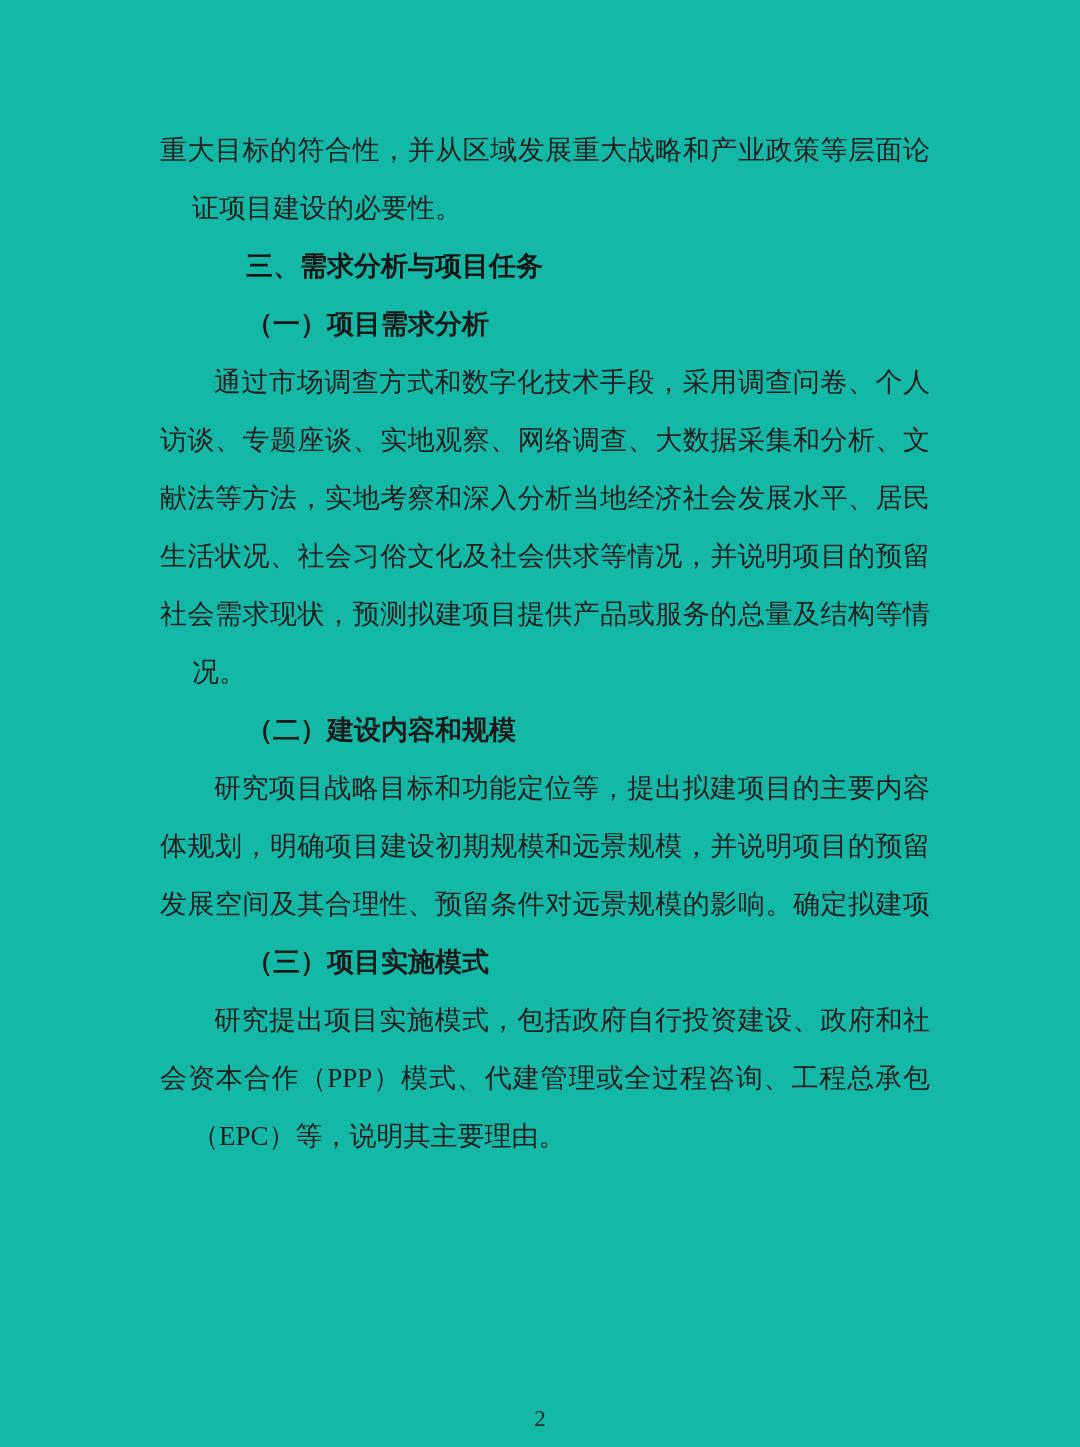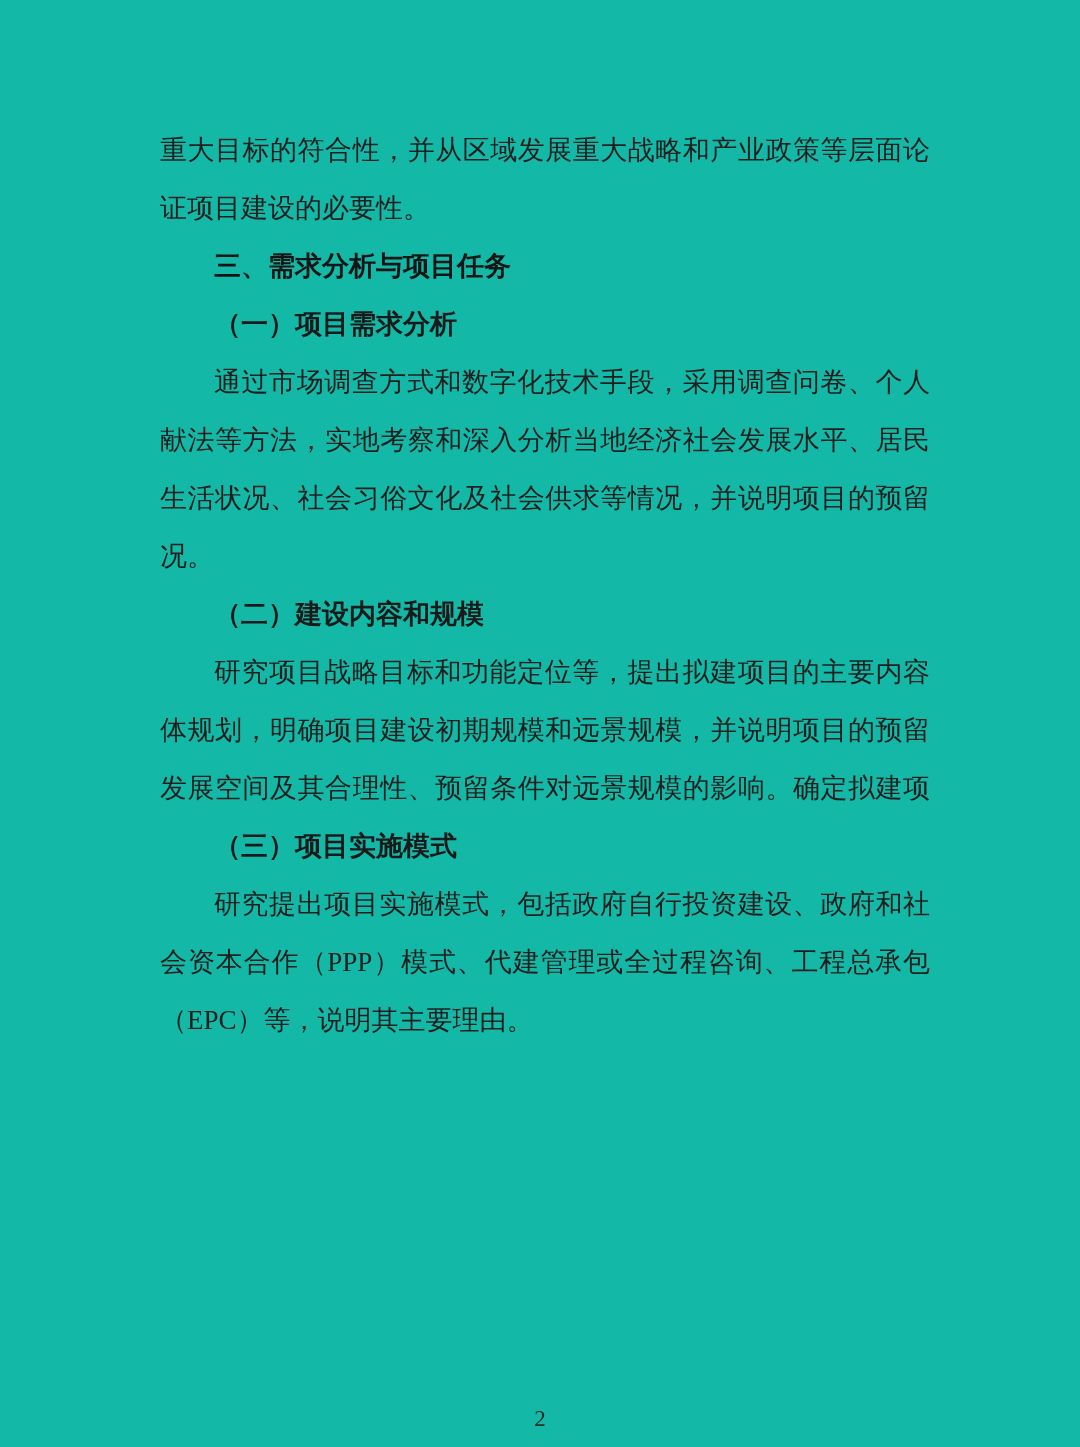--- a/index.html
+++ b/index.html
@@ -27,20 +27,21 @@
     font-size: 27px;
     text-align: justify;
     text-align-last: justify;
     text-justify: inter-character;
     overflow: hidden;
   }
   .line.indent { text-indent: 54px; }
   .line.para-end {
     text-align: left;
     text-align-last: left;
+    margin-left: 32px;
   }
   .block-heading .line {
     font-family: "Liberation Sans", "DejaVu Sans", sans-serif;
     font-weight: 700;
     color: #151515;
     text-align: right;
     text-align-last: left;
   }
   .block-subheading .line {
     font-weight: 700;
@@ -67,22 +68,24 @@
         <div class="line para-end">证项目建设的必要性。</div>
       </div>
       <div class="block block-heading">
         <div class="line para-end indent">三、需求分析与项目任务</div>
       </div>
       <div class="block block-subheading">
         <div class="line para-end indent">（一）项目需求分析</div>
       </div>
       <div class="block block-body">
         <div class="line indent">通过市场调查方式和数字化技术手段，采用调查问卷、个人</div>
+        <div class="line">访谈、专题座谈、实地观察、网络调查、大数据采集和分析、文</div>
         <div class="line">献法等方法，实地考察和深入分析当地经济社会发展水平、居民</div>
         <div class="line">生活状况、社会习俗文化及社会供求等情况，并说明项目的预留</div>
+        <div class="line">社会需求现状，预测拟建项目提供产品或服务的总量及结构等情</div>
         <div class="line para-end">况。</div>
       </div>
       <div class="block block-subheading">
         <div class="line para-end indent">（二）建设内容和规模</div>
       </div>
       <div class="block block-body">
         <div class="line indent">研究项目战略目标和功能定位等，提出拟建项目的主要内容</div>
         <div class="line">体规划，明确项目建设初期规模和远景规模，并说明项目的预留</div>
         <div class="line">发展空间及其合理性、预留条件对远景规模的影响。确定拟建项</div>
       </div>

